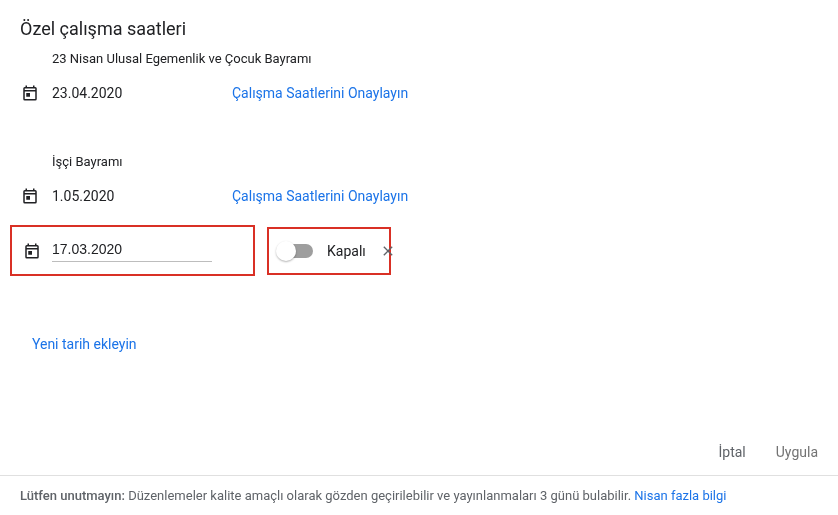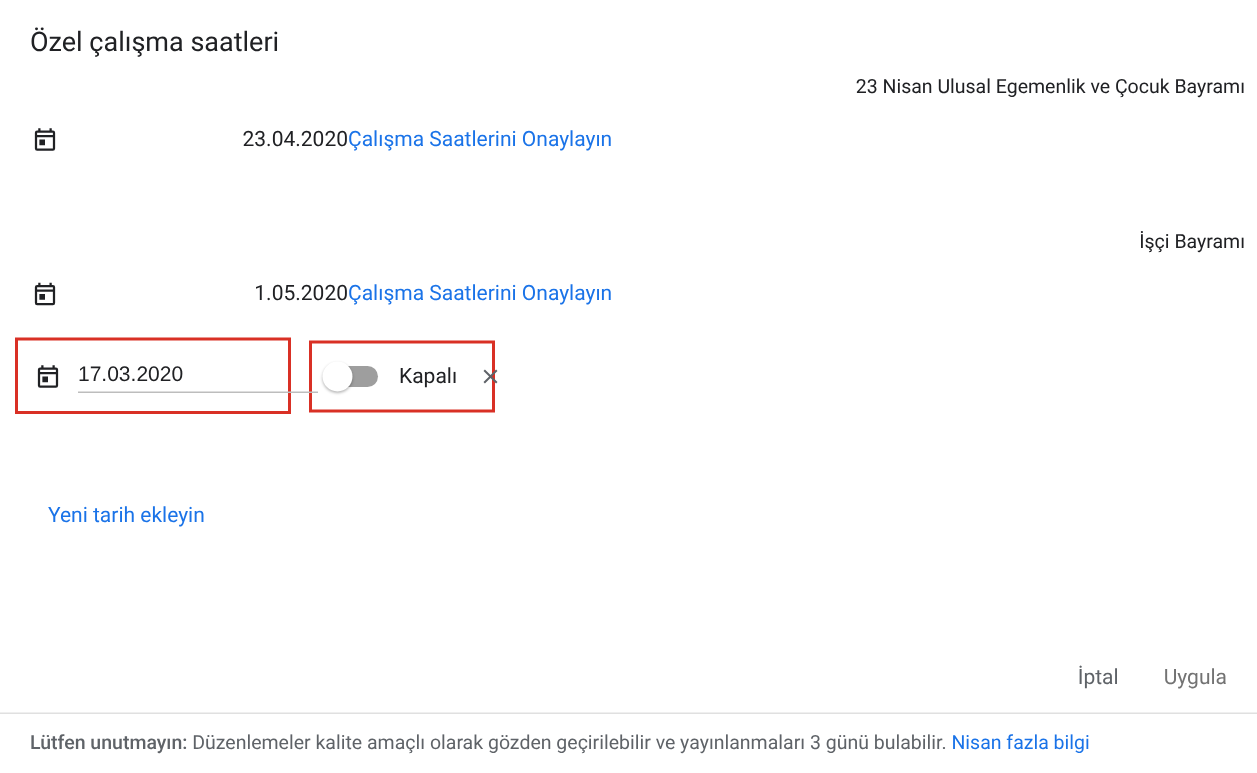--- a/index.html
+++ b/index.html
@@ -19,21 +19,20 @@
       color: #202124;
       margin-bottom: 12px;
     }
     .subtitle {
       font-size: 14px;
       color: #5f6368;
       margin-bottom: 22px;
     }
     .entry {
       margin-bottom: 12px;
-      text-align: right;
     }
     .entry-label {
       font-size: 13px;
       color: #202124;
       margin-left: 32px;
       margin-bottom: 10px;
     }
     .entry-row {
       display: flex;
       align-items: center;
@@ -67,21 +66,21 @@
       margin-top: 10px;
       margin-left: -10px;
     }
     .red-box {
       border: 2px solid #d93025;
       display: flex;
       align-items: center;
       padding: 12px 10px;
     }
     .date-box {
-      width: 184px;
+      width: 245px;
       position: relative;
     }
     .date-box .cal-icon { margin-right: 10px; }
     .date-input {
       font-size: 14px;
       color: #202124;
       border: none;
       border-bottom: 1px solid #bdbdbd;
       outline: none;
       padding: 2px 0 4px 0;

